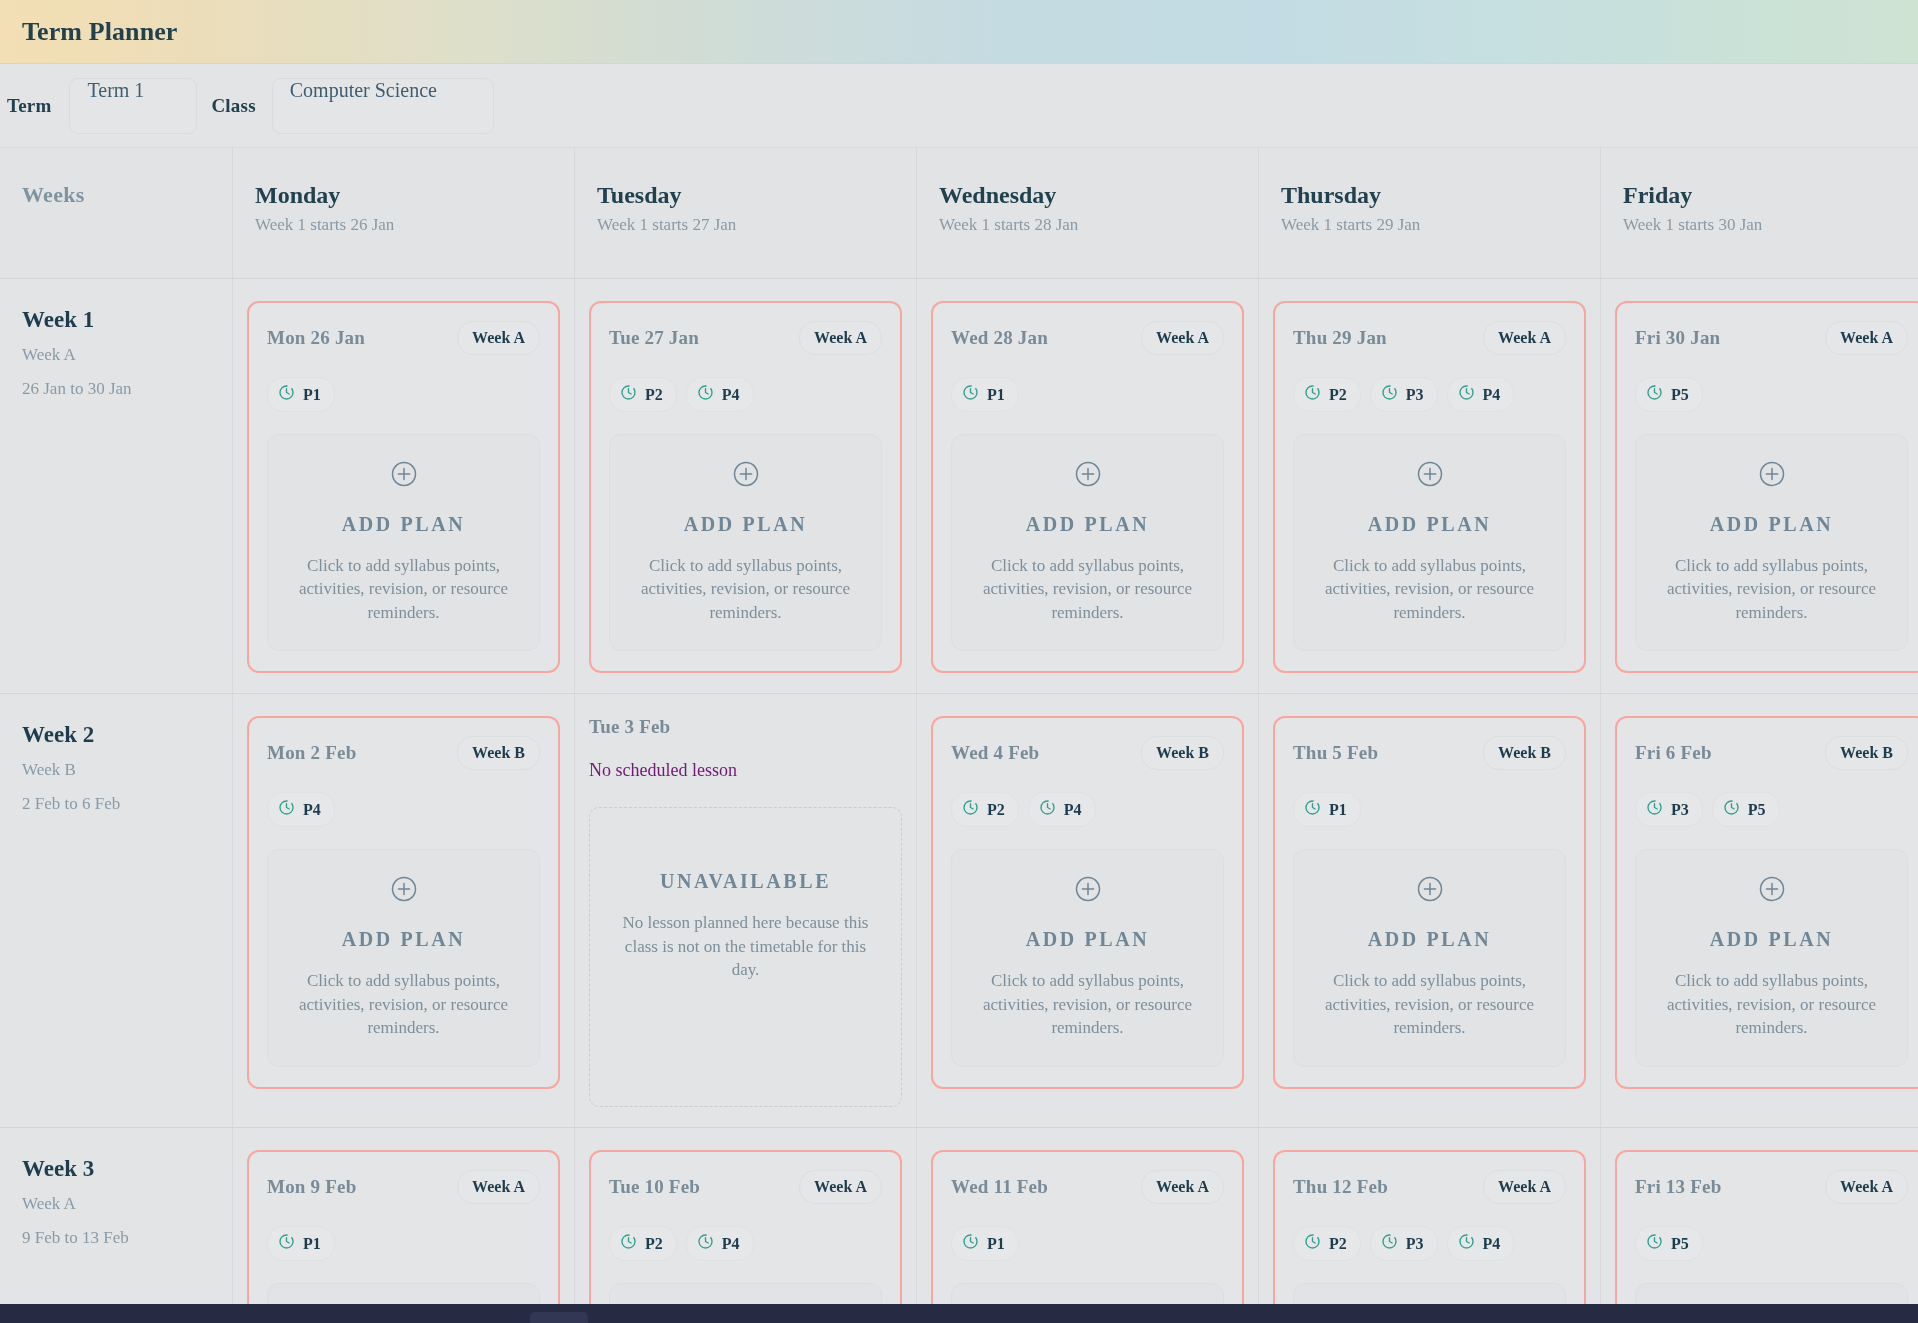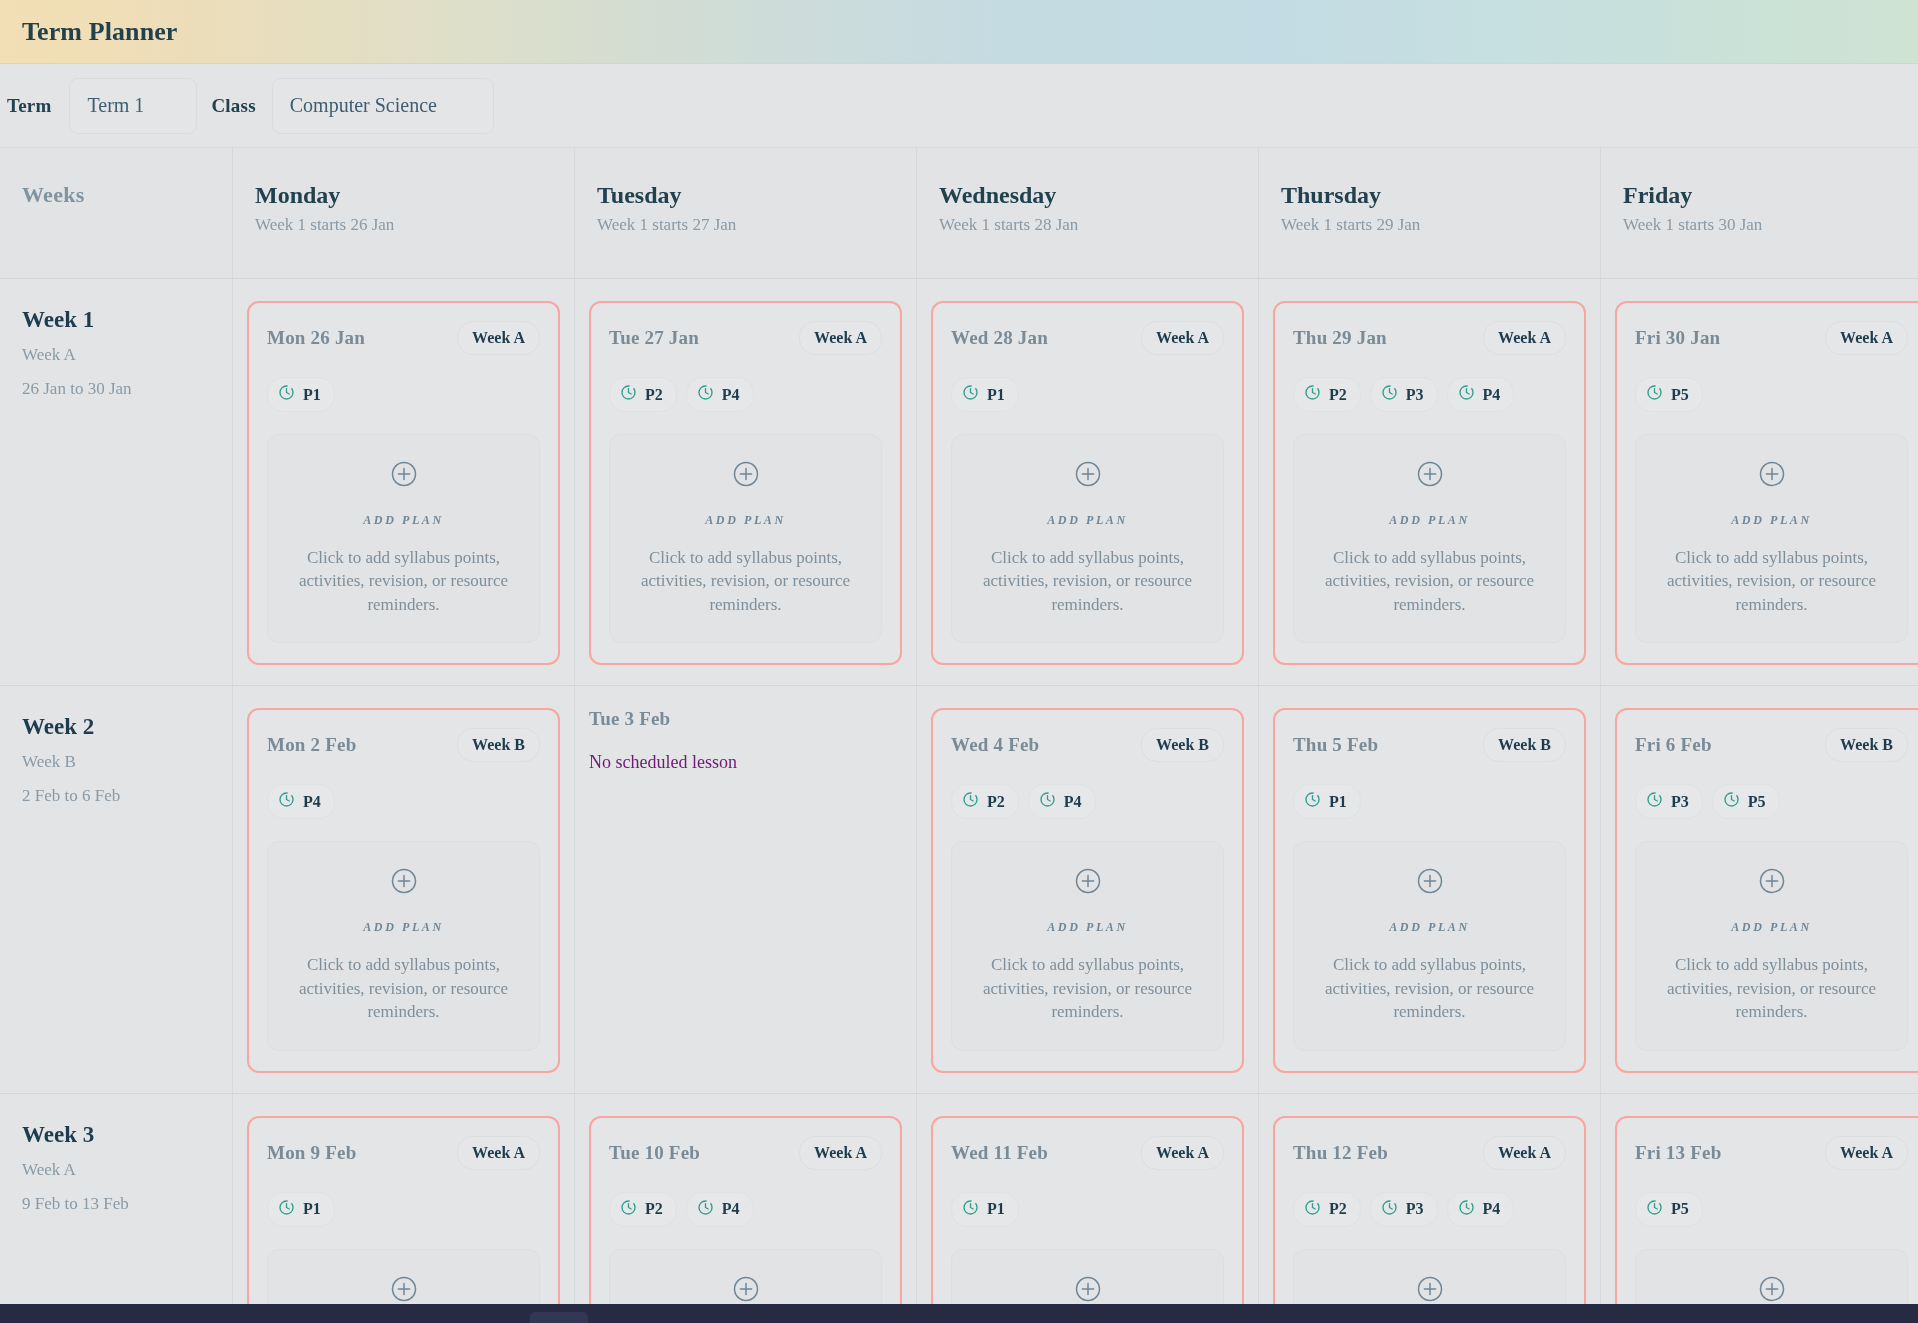--- a/index.html
+++ b/index.html
@@ -60,21 +60,21 @@
     font-weight: bold;
     color: #22414f;
     letter-spacing: 0.2px;
   }
   .filter-field {
     height: 56px;
     border: 1px solid #dbdddd;
     border-radius: 9px;
     background: #e3e5e6;
     display: flex;
-    align-items: center;
+    align-items: flex-start;
     padding: 0 17px;
     font-size: 20px;
     color: #3f5d70;
   }
   .filter-field.term  { min-width: 128px; margin-left: 4px; }
   .filter-field.klass { min-width: 222px; margin-left: 2px; }
 
   
   .grid {
     position: relative;
@@ -221,27 +221,26 @@
     padding: 26px 14px 26px 14px;
     text-align: center;
   }
   .addplan.unav {
     border: none;
     background: transparent;
     padding-top: 44px;
   }
   .plus-icon { margin: 0 auto 22px auto; display: block; }
   .addplan-title {
-    font-size: 12px;
+    font-size: 20px;
     font-weight: bold;
     letter-spacing: 2.6px;
     color: #6f8furl;
     color: #6f8696;
     margin-bottom: 18px;
-    font-style: italic;
   }
   .addplan-desc {
     font-size: 17px;
     line-height: 1.38;
     color: #7e8f9c;
     max-width: 250px;
     margin: 0 auto;
   }
   .noscheduled {
     font-size: 18px;
@@ -499,20 +498,26 @@
                 <div class="addplan-desc">Click to add syllabus points, activities, revision, or resource reminders.</div>
               </div>
             </div>
           </div>
           <div class="col-day daycell">
             <div>
               <div class="card-top">
                 <span class="card-date">Tue 3 Feb</span>
               </div>
               <div class="noscheduled">No scheduled lesson</div>
+              <div class="card unavailable">
+                <div class="addplan unav">
+                  <div class="addplan-title">UNAVAILABLE</div>
+                  <div class="addplan-desc">No lesson planned here because this class is not on the timetable for this day.</div>
+                </div>
+              </div>
             </div>
           </div>
           <div class="col-day daycell">
             <div class="card">
               <div class="card-top">
                 <span class="card-date">Wed 4 Feb</span>
                 <span class="week-badge">Week B</span>
               </div>
               <div class="chips">
                 <span class="chip">

